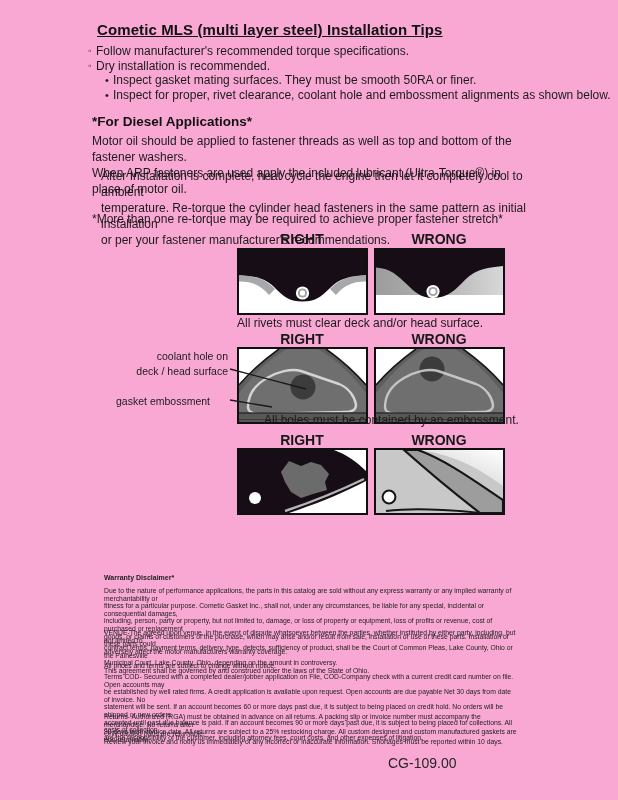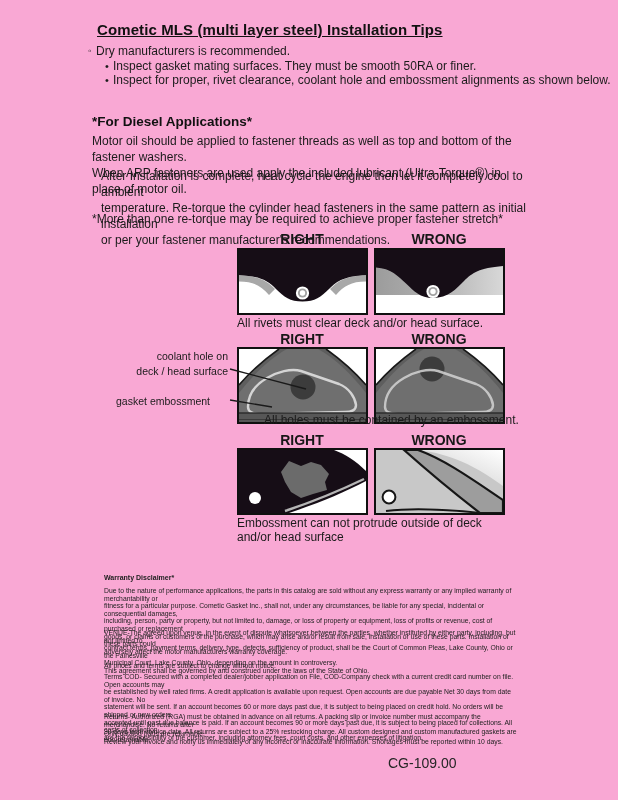--- a/index.html
+++ b/index.html
@@ -29,21 +29,22 @@
   svg{display:block;}
 </style>
 </head>
 <body>
 
 <div class="page">
 
   <div class="abs title">Cometic MLS (multi layer steel) Installation Tips</div>
 
   <div class="abs bullets">
-    <div class="bullet-row"><span class="m">◦</span><span>Dry manufacturers is recommended.</span></div>
+    <div class="bullet-row"><span class="m">◦</span><span>Follow manufacturer's recommended torque specifications.</span></div>
+    <div class="bullet-row"><span class="m">◦</span><span>Dry installation is recommended.</span></div>
     <div class="bullet-row sub"><span class="m">•</span><span>Inspect gasket mating surfaces.  They must be smooth 50RA or finer.</span></div>
     <div class="bullet-row sub"><span class="m">•</span><span>Inspect for proper, rivet clearance, coolant hole and embossment alignments as shown below.</span></div>
   </div>
 
   <div class="abs diesel-heading">*For Diesel Applications*</div>
   <div class="abs para p1">Motor oil should be applied to fastener threads as well as top and bottom of the fastener washers.
 When ARP fasteners are used apply the included lubricant (Ultra-Torque®) in place of motor oil.</div>
   <div class="abs para p2">After Installation is complete, heat cycle the engine then let it completely cool to ambient
 temperature. Re-torque the cylinder head fasteners in the same pattern as initial installation
 or per your fastener manufacturer's recommendations.</div>
@@ -154,22 +155,20 @@
         </linearGradient>
       </defs>
       <rect width="127" height="63" fill="#c8c8c8"></rect>
       <path d="M40,0 H127 V36 C95,12 66,2 40,0 Z" fill="url(#g2)"></path>
       <path d="M42,0 C70,10 100,32 127,50 L127,63 L104,63 C74,40 46,16 28,0 Z" fill="#9d9d9d" stroke="#161616" stroke-width="2.2"></path>
       <path d="M10,61 C42,57 76,60 104,63" fill="none" stroke="#161616" stroke-width="1.8"></path>
       <circle cx="13" cy="47" r="6.4" fill="#ffffff" stroke="#161616" stroke-width="2"></circle>
     </svg>
   </div>
 
-  <div class="abs caption" style="left:237px;top:517px;white-space:pre-line;">Embossment can not protrude outside of deck
-and/or head surface</div>
 
   <div class="abs disclaimer disc-head" style="top:574px;">Warranty Disclaimer*</div>
   <div class="abs disclaimer" style="top:587px;">Due to the nature of performance applications, the parts in this catalog are sold without any express warranty or any implied warranty of merchantability or
 fitness for a particular purpose.  Cometic Gasket Inc., shall not, under any circumstances, be liable for any special, incidental or consequential damages,
 including, person, party or property, but not limited to, damage, or loss of property or equipment, loss of profits or revenue, cost of purchased or replacement
 goods, or claims of customers of the purchase, which may arise and/or result from sale, installation or use of these parts.  Installation of these parts could
 adversely affect the motor manufacturers warranty coverage.</div>
   <div class="abs disclaimer" style="top:629px;">VENUE-The agreed upon venue, in the event of dispute whatsoever between the parties, whether instituted by either party, including, but not limited to,
 contract terms, payment terms, delivery, type, defects, sufficiency of product, shall be the Court of Common Pleas, Lake County, Ohio or the Painesville
 Municipal Court, Lake County, Ohio, depending on the amount in controversy.

